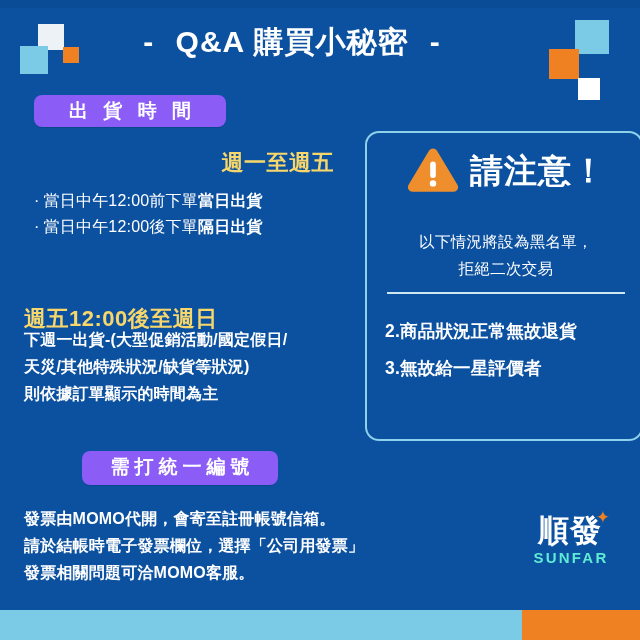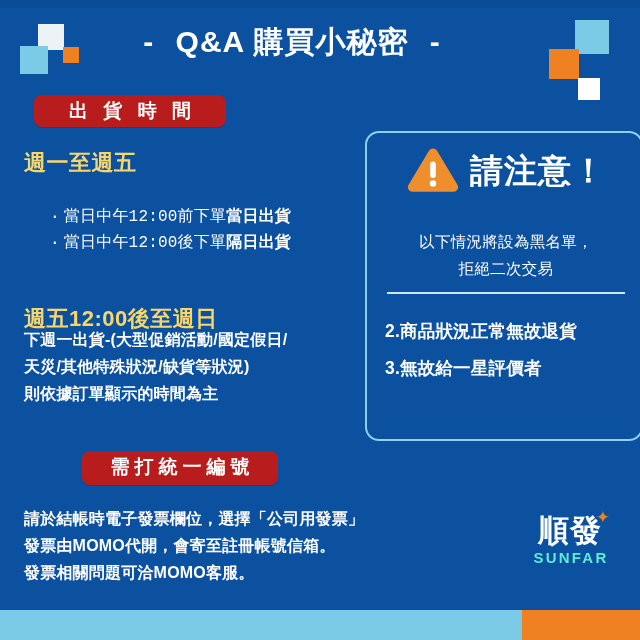--- a/index.html
+++ b/index.html
@@ -60,21 +60,21 @@
     font-size: 30px;
     font-weight: bold;
     letter-spacing: 1px;
     white-space: nowrap;
   }
   .title-dash { display: inline-block; margin: 0 12px; font-weight: bold; }
 
   
   .pill {
     position: absolute;
-    background: #b91c1c;
+    background: #8b5cf6;
     border-radius: 8px;
     color: #ffffff;
     font-weight: bold;
     font-size: 19px;
     letter-spacing: 5px;
     text-align: center;
     line-height: 32px;
     text-indent: 5px;
     box-shadow: 0 1px 0 rgba(0,0,0,0.12);
   }
@@ -84,24 +84,24 @@
   
   .lcol { position: absolute; left: 24px; width: 310px; }
 
   .head-gold {
     color: #f7d66b;
     font-weight: bold;
     font-size: 22px;
     letter-spacing: 0.5px;
     white-space: nowrap;
   }
-  #head-weekdays { top: 148px; }
+  #head-weekdays { top: 148px; text-align: right; }
   #head-weekend  { top: 304px; }
 
-  .bullets { margin: 16px; padding: 0; list-style: none; font-family: Liberation Mono, monospace; }
+  .bullets { margin: 0; padding: 0; list-style: none; }
   .bullets li {
     color: #ffffff;
     font-size: 16px;
     line-height: 26px;
     white-space: nowrap;
     letter-spacing: 0.2px;
   }
   .bullets li .dot { margin-right: 4px; }
   .bullets li b { font-weight: bold; }
   #bullets-weekdays { position: absolute; left: 34px; top: 188px; width: 310px; }
@@ -249,22 +249,22 @@
 
   <div class="para" id="para-weekend">
     <div>下週一出貨-(大型促銷活動/國定假日/</div>
     <div>天災/其他特殊狀況/缺貨等狀況)</div>
     <div>則依據訂單顯示的時間為主</div>
   </div>
 
   <div class="pill" id="pill-tax">需打統一編號</div>
 
   <div class="para" id="para-invoice">
+    <div>發票由MOMO代開，會寄至註冊帳號信箱。</div>
     <div>請於結帳時電子發票欄位，選擇「公司用發票」</div>
-    <div>發票由MOMO代開，會寄至註冊帳號信箱。</div>
     <div>發票相關問題可洽MOMO客服。</div>
   </div>
 
   <div class="notice-box">
     <div class="notice-head">
       <span>
         <svg class="warn-icon" viewBox="0 0 54 48" xmlns="http://www.w3.org/2000/svg">
           <path d="M23.1 3.6 L2.6 37.8 a4.6 4.6 0 0 0 3.9 7.0 h41.0 a4.6 4.6 0 0 0 3.9 -7.0 L30.9 3.6 a4.6 4.6 0 0 0 -7.8 0 Z" fill="#ef8e2d"></path>
           <rect x="24.2" y="14.5" width="5.6" height="16.5" rx="2.8" fill="#ffffff"></rect>
           <circle cx="27" cy="36.4" r="3.2" fill="#ffffff"></circle>

